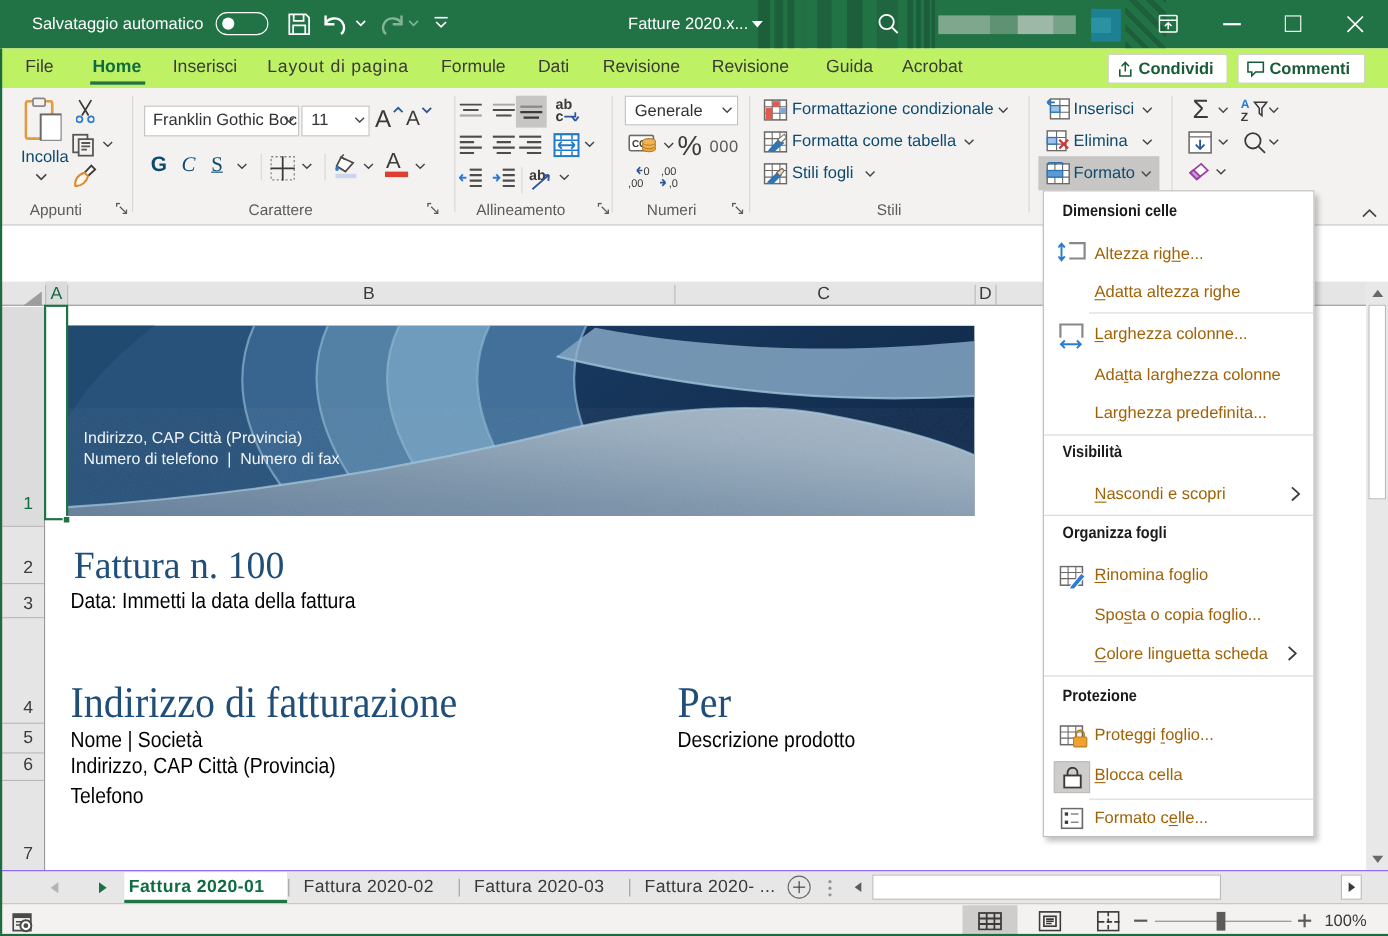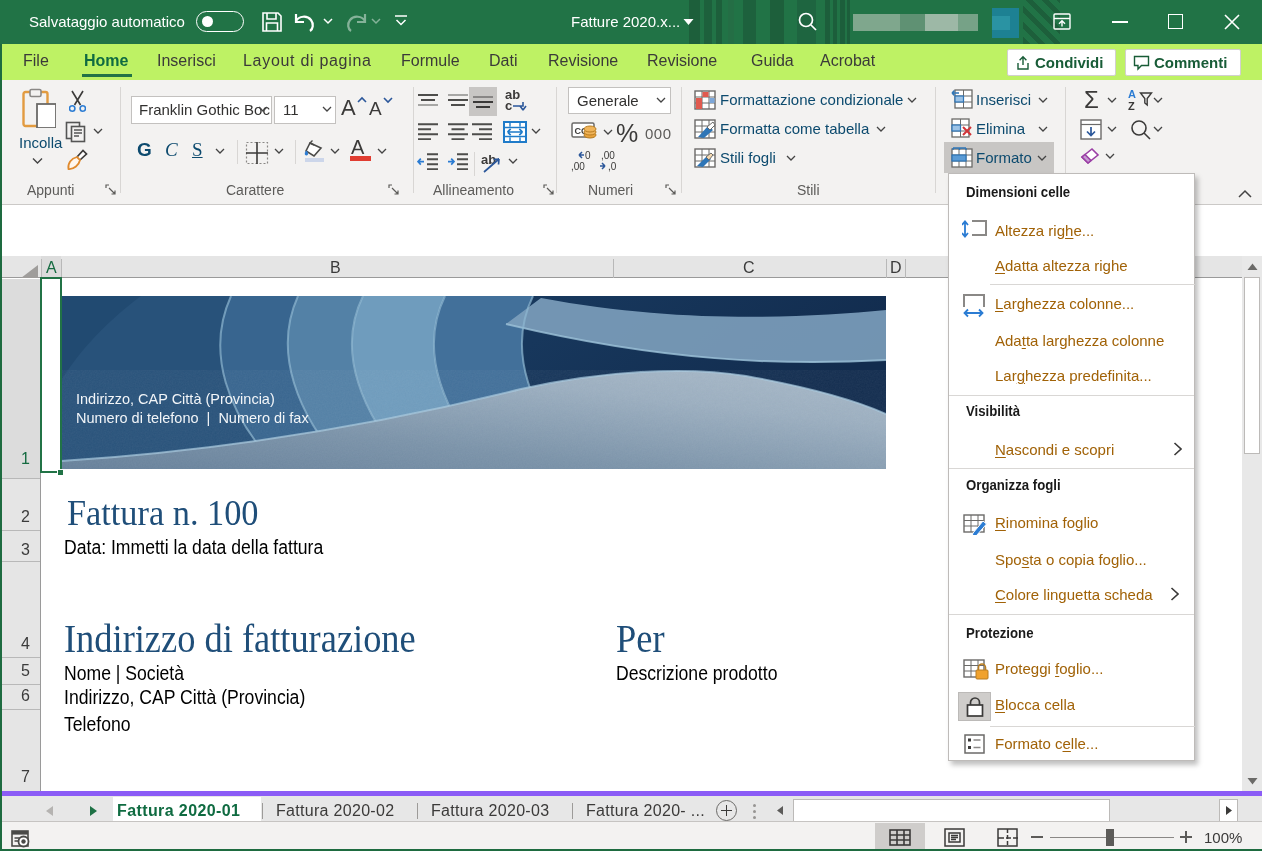--- a/index.html
+++ b/index.html
@@ -30,21 +30,21 @@
 .serif{font-family:"Liberation Serif",serif;color:#1f4e79;white-space:nowrap}
 .cellsans{position:absolute;font-size:20px;color:#000;white-space:nowrap;transform:scaleX(.88);transform-origin:left}
 
 #menu{position:absolute;left:948px;top:173px;width:247px;height:588px;background:#fff;border:1px solid #bebbb9;box-shadow:3px 4px 5px rgba(0,0,0,.25)}
 .mhdr{position:absolute;left:17px;font-weight:700;font-size:15px;color:#1a1a1a;white-space:nowrap;transform:scaleX(.88);transform-origin:left}
 .mitem{position:absolute;left:46px;font-size:15px;color:#a16207;white-space:nowrap}
 .msep{position:absolute;height:1px;background:#d9d7d5}
 .u{text-decoration:underline;text-underline-offset:2px}
 
 #vscroll{position:absolute;left:1242px;top:256px;width:20px;height:535px;background:#e8e8e8}
-#tabbar{position:absolute;left:0;top:791px;width:1262px;height:30px;background:#e7e7e7;border-top:5px solid #8b5cf6}
+#tabbar{position:absolute;left:0;top:791px;width:1262px;height:30px;background:#e7e7e7;border-top:1px solid #8b5cf6}
 .stab{position:absolute;font-size:16px;color:#3b3a39;white-space:nowrap}
 #statusbar{position:absolute;left:0;top:821px;width:1262px;height:30px;background:#f3f2f1;border-top:1px solid #c6c4c2}
 #bottomedge{position:absolute;left:0;top:849px;width:1262px;height:2px;background:#1e6b40}
 #leftedge{position:absolute;left:0;top:44px;width:2px;height:805px;background:#1e6b40}
 </style></head>
 <body>
 <div id="stage">
 
 <div id="titlebar">
 

